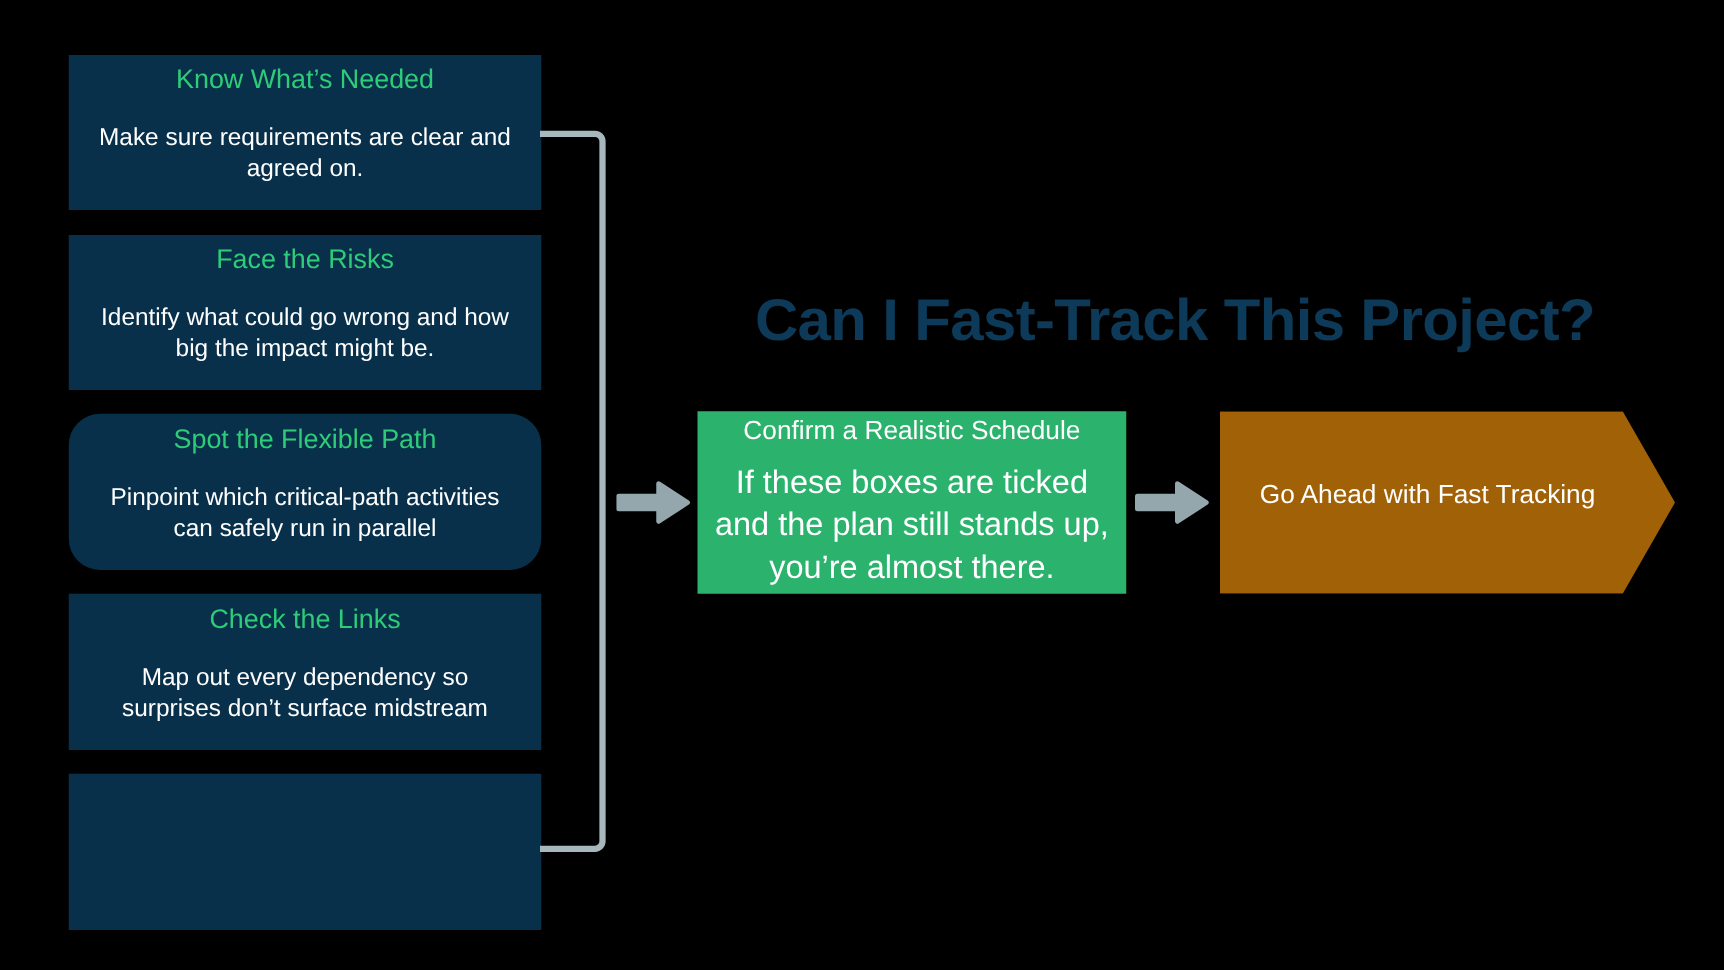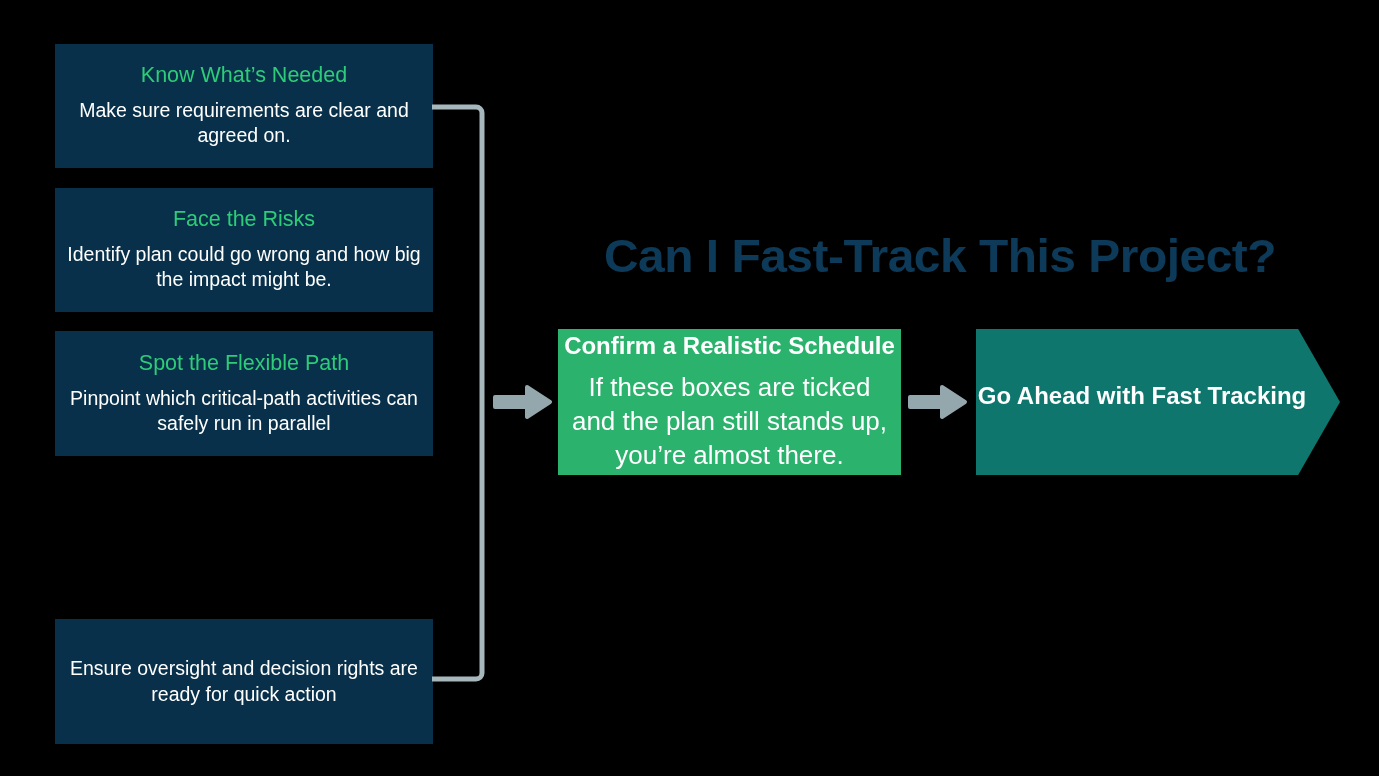--- a/index.html
+++ b/index.html
@@ -44,21 +44,21 @@
     font-weight: 400;
     margin: 0 0 10px 0;
     white-space: nowrap;
   }
   .card-body {
     color: #ffffff;
     font-size: 19.5px;
     line-height: 1.3;
     text-align: center;
     font-weight: 400;
-    margin: 0;
+    margin: 12px;
   }
 
   
   .bracket {
     position: absolute;
     left: 432px;
     top: 104px;
     width: 54px;
     height: 578px;
   }
@@ -102,35 +102,35 @@
     align-items: center;
     justify-content: center;
     padding: 4px 12px;
   }
   .green-chevron {
     position: absolute;
     left: 976px;
     top: 329px;
     width: 364px;
     height: 146px;
-    background: #0f766e;
+    background: #a16207;
     -webkit-clip-path: polygon(0 0, 88.5% 0, 100% 50%, 88.5% 100%, 0 100%);
     clip-path: polygon(0 0, 88.5% 0, 100% 50%, 88.5% 100%, 0 100%);
     box-sizing: border-box;
     display: flex;
     flex-direction: column;
     align-items: center;
     justify-content: center;
     padding: 4px 40px 4px 8px;
   }
   .green-title {
     color: #ffffff;
-    font-size: 24px;
+    font-size: 21px;
     line-height: 1.15;
-    font-weight: 700;
+    font-weight: 400;
     margin: 0 0 12px 0;
     white-space: nowrap;
   }
   .green-body {
     color: #ffffff;
     font-size: 26px;
     line-height: 1.3;
     text-align: center;
     font-weight: 400;
     margin: 0;
@@ -141,31 +141,34 @@
 
 <div class="stage">
 
   <div class="card" style="top:44px;height:124px;">
     <div class="card-title">Know What’s Needed</div>
     <div class="card-body">Make sure requirements are clear and agreed on.</div>
   </div>
 
   <div class="card" style="top:188px;height:124px;">
     <div class="card-title">Face the Risks</div>
-    <div class="card-body">Identify plan could go wrong and how big the impact might be.</div>
+    <div class="card-body">Identify what could go wrong and how big the impact might be.</div>
   </div>
 
-  <div class="card" style="top:331px;height:125px;">
+  <div class="card" style="top:331px;height:125px;border-radius:25px;">
     <div class="card-title">Spot the Flexible Path</div>
     <div class="card-body">Pinpoint which critical-path activities can safely run in parallel</div>
   </div>
 
+  <div class="card" style="top:475px;height:125px;">
+    <div class="card-title">Check the Links</div>
+    <div class="card-body">Map out every dependency so surprises don’t surface midstream</div>
+  </div>
 
   <div class="card" style="top:619px;height:125px;">
-    <div class="card-body">Ensure oversight and decision rights are ready for quick action</div>
   </div>
 
   <div class="bracket">
     <svg width="54" height="578" viewBox="0 0 54 578" fill="none">
       <path d="M0 3 H44 A6 6 0 0 1 50 9 V569 A6 6 0 0 1 44 575 H0" stroke="#a7b8bd" stroke-width="5" fill="none" stroke-linecap="butt" stroke-linejoin="round"></path>
     </svg>
   </div>
 
   <div class="arrow" style="left:493px;top:380px;">
     <svg width="60" height="44" viewBox="0 0 60 44" fill="none">

